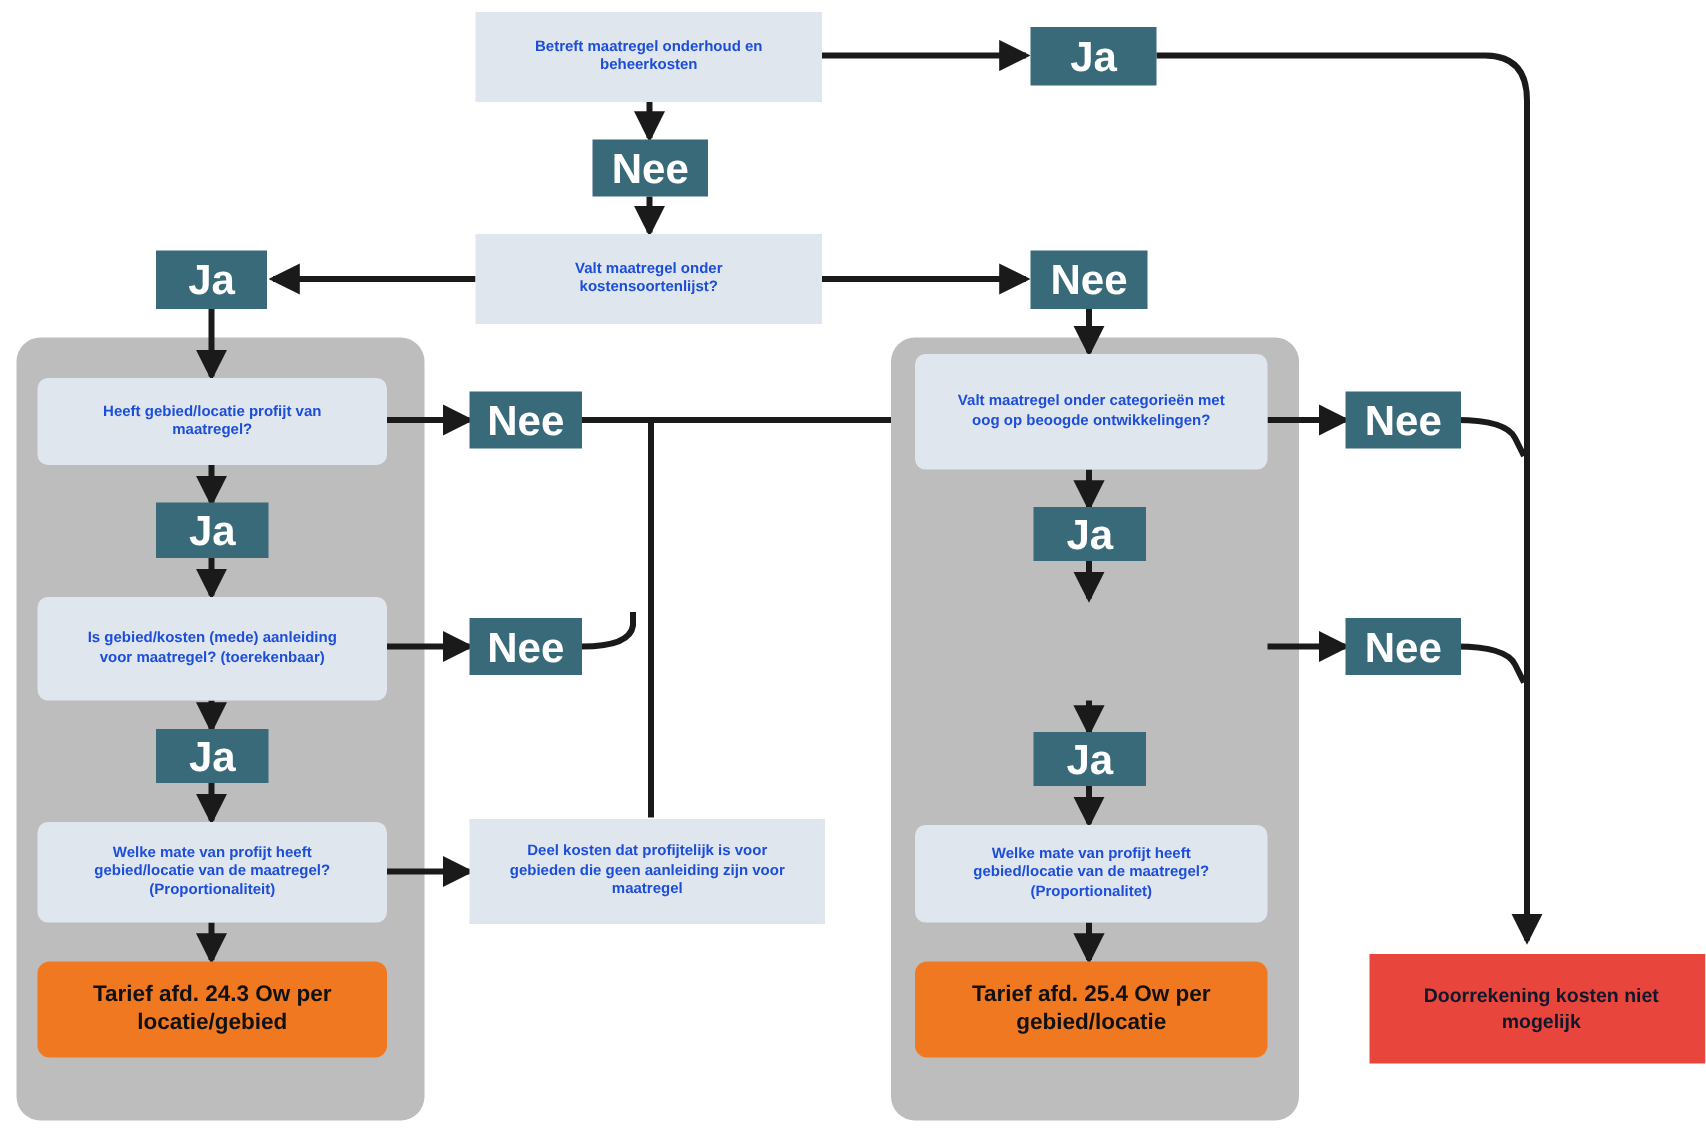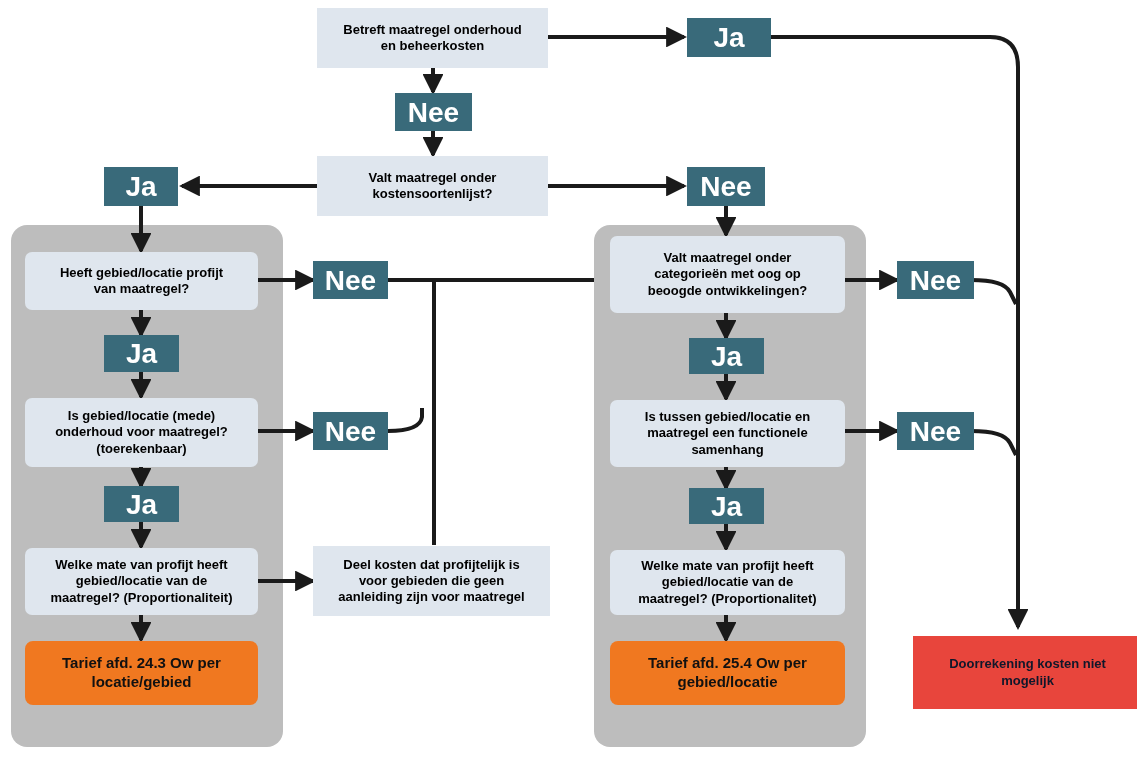--- a/index.html
+++ b/index.html
@@ -32,23 +32,23 @@
     position: absolute;
     display: flex;
     align-items: center;
     justify-content: center;
     text-align: center;
     box-sizing: border-box;
     line-height: 1.25;
   }
   .node.question {
     background: #dfe6ee;
-    color: #000000;
+    color: #1d4ed8;
     font-weight: bold;
-    font-size: 13px;
+    font-size: 10px;
     border-radius: 7px;
     padding: 4px 24px;
   }
   .node.question.sharp {
     border-radius: 0;
   }
   .node.decision {
     background: #396a7a;
     color: #ffffff;
     font-weight: bold;
@@ -151,39 +151,38 @@
   <div class="node decision" style="left:104px; top:167px; width:74px; height:39px;">Ja</div>
 
   <div class="node decision" style="left:687px; top:167px; width:78px; height:39px;">Nee</div>
 
   <div class="node question" style="left:25px; top:252px; width:233px; height:58px;">Heeft gebied/locatie profijt van maatregel?</div>
 
   <div class="node decision" style="left:104px; top:335px; width:75px; height:37px;">Ja</div>
 
   <div class="node decision" style="left:313px; top:261px; width:75px; height:38px;">Nee</div>
 
-  <div class="node question" style="left:25px; top:398px; width:233px; height:69px;">Is gebied/locatie (mede) onderhoud voor maatregel? (toerekenbaar)</div>
+  <div class="node question" style="left:25px; top:398px; width:233px; height:69px;">Is gebied/kosten (mede) aanleiding voor maatregel? (toerekenbaar)</div>
 
   <div class="node decision" style="left:104px; top:486px; width:75px; height:36px;">Ja</div>
 
   <div class="node decision" style="left:313px; top:412px; width:75px; height:38px;">Nee</div>
 
   <div class="node question" style="left:25px; top:548px; width:233px; height:67px;">Welke mate van profijt heeft gebied/locatie van de maatregel? (Proportionaliteit)</div>
 
   <div class="node tariff" style="left:25px; top:641px; width:233px; height:64px;">Tarief afd. 24.3 Ow per locatie/gebied</div>
 
   <div class="node question sharp" style="left:313px; top:546px; width:237px; height:70px;">Deel kosten dat profijtelijk is voor gebieden die geen aanleiding zijn voor maatregel</div>
 
   <div class="node question" style="left:610px; top:236px; width:235px; height:77px;">Valt maatregel onder categorieën met oog op beoogde ontwikkelingen?</div>
 
   <div class="node decision" style="left:689px; top:338px; width:75px; height:36px;">Ja</div>
 
   <div class="node decision" style="left:897px; top:261px; width:77px; height:38px;">Nee</div>
 
-  <div class="node question" style="left:610px; top:400px; width:235px; height:67px;">Is tussen gebied/locatie en maatregel een functionele samenhang</div>
 
   <div class="node decision" style="left:689px; top:488px; width:75px; height:36px;">Ja</div>
 
   <div class="node decision" style="left:897px; top:412px; width:77px; height:38px;">Nee</div>
 
   <div class="node question" style="left:610px; top:550px; width:235px; height:65px;">Welke mate van profijt heeft gebied/locatie van de maatregel? (Proportionalitet)</div>
 
   <div class="node tariff" style="left:610px; top:641px; width:235px; height:64px;">Tarief afd. 25.4 Ow per gebied/locatie</div>
 
   <div class="node stop" style="left:903px; top:636px; width:229px; height:73px;">Doorrekening kosten niet mogelijk</div>

